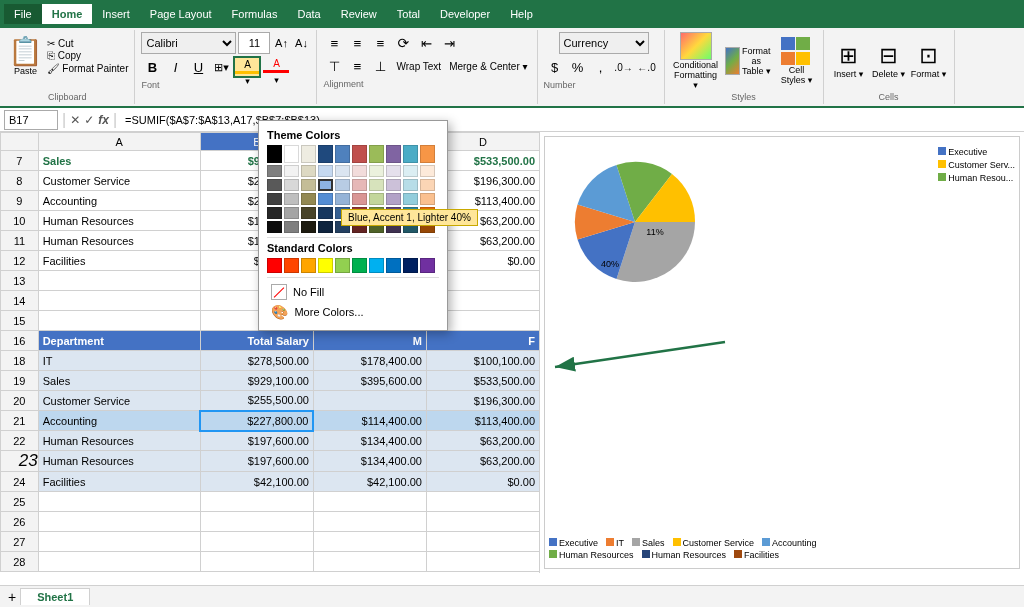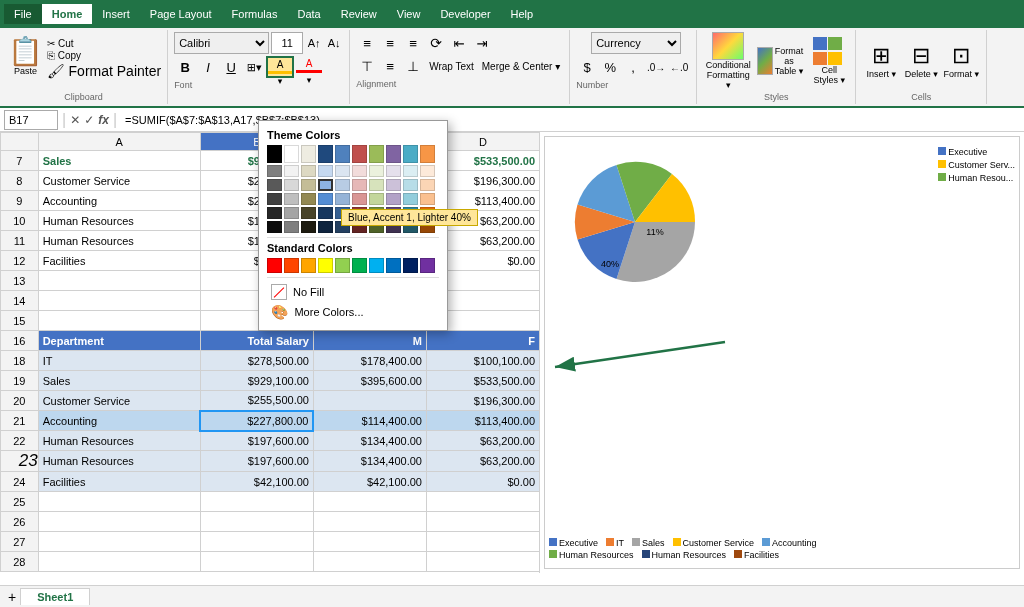--- a/index.html
+++ b/index.html
@@ -9,37 +9,37 @@
 <body>
 
 <div style="background:#217346; display:flex; align-items:center; padding:2px 4px; height:28px;">
   <span style="color:#fff; padding:4px 10px; font-size:11px; cursor:pointer; background:#185a32;">File</span>
   <span style="color:#fff; padding:4px 10px; font-size:11px; cursor:pointer; background:#fff; color:#217346; font-weight:bold;">Home</span>
   <span style="color:#fff; padding:4px 10px; font-size:11px; cursor:pointer;">Insert</span>
   <span style="color:#fff; padding:4px 10px; font-size:11px; cursor:pointer;">Page Layout</span>
   <span style="color:#fff; padding:4px 10px; font-size:11px; cursor:pointer;">Formulas</span>
   <span style="color:#fff; padding:4px 10px; font-size:11px; cursor:pointer;">Data</span>
   <span style="color:#fff; padding:4px 10px; font-size:11px; cursor:pointer;">Review</span>
-  <span style="color:#fff; padding:4px 10px; font-size:11px; cursor:pointer;">View</span>
+  <span style="color:#fff; padding:4px 10px; font-size:11px; cursor:pointer;">Total</span>
   <span style="color:#fff; padding:4px 10px; font-size:11px; cursor:pointer;">Developer</span>
   <span style="color:#fff; padding:4px 10px; font-size:11px; cursor:pointer;">Help</span>
 </div>
 
 <div style="background:#f3f3f3; border-bottom:2px solid #217346; padding:2px 0; display:flex; align-items:stretch; min-height:80px;">
 
   <div style="display:flex; flex-direction:column; align-items:center; border-right:1px solid #d0d0d0; padding:2px 6px; min-width:60px;">
     <div style="display:flex; gap:2px; flex:1; align-items:flex-start; padding-top:4px;">
       <button style="background:none;border:none;cursor:pointer;display:flex;flex-direction:column;align-items:center;padding:2px;">
         <div style="font-size:28px; line-height:1;">📋</div>
         <span style="font-size:9px;">Paste</span>
       </button>
       <div style="display:flex;flex-direction:column;gap:1px;padding-top:2px;">
         <button style="background:none;border:none;cursor:pointer;font-size:10px;white-space:nowrap;text-align:left;">✂ Cut</button>
         <button style="background:none;border:none;cursor:pointer;font-size:10px;white-space:nowrap;text-align:left;">⎘ Copy</button>
-        <button style="background:none;border:none;cursor:pointer;font-size:14px;white-space:nowrap;text-align:center;">🖌 Format Painter</button>
+        <button style="background:none;border:none;cursor:pointer;font-size:10px;white-space:nowrap;text-align:center;">🖌 Format Painter</button>
       </div>
     </div>
     <span style="font-size:9px;color:#666;margin-top:2px;">Clipboard</span>
   </div>
 
   <div style="display:flex; flex-direction:column; border-right:1px solid #d0d0d0; padding:2px 6px; min-width:160px;">
     <div style="display:flex; align-items:center; gap:2px; margin-bottom:2px;">
       <select style="width:95px;font-size:11px;height:22px;border:1px solid #aaa;">
         <option>Calibri</option>
       </select>

